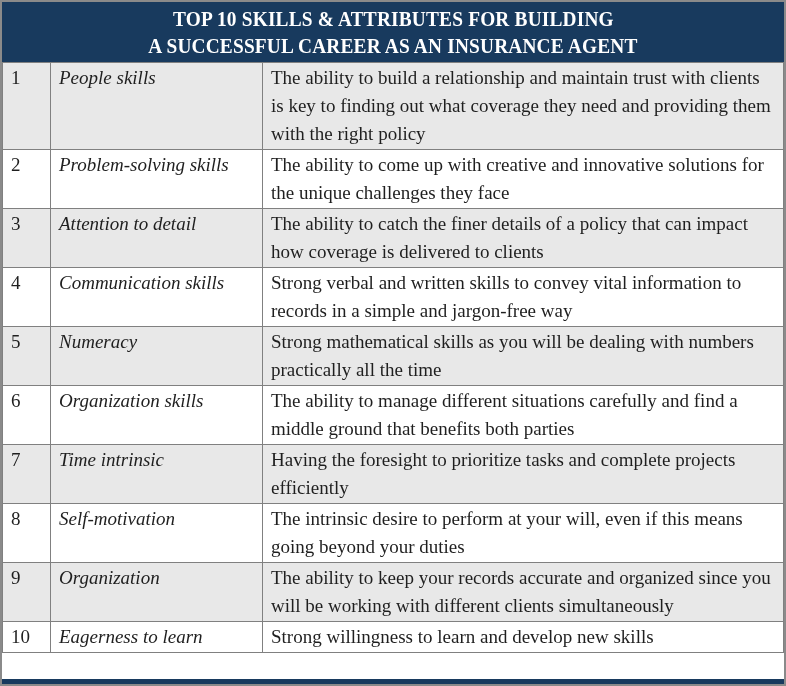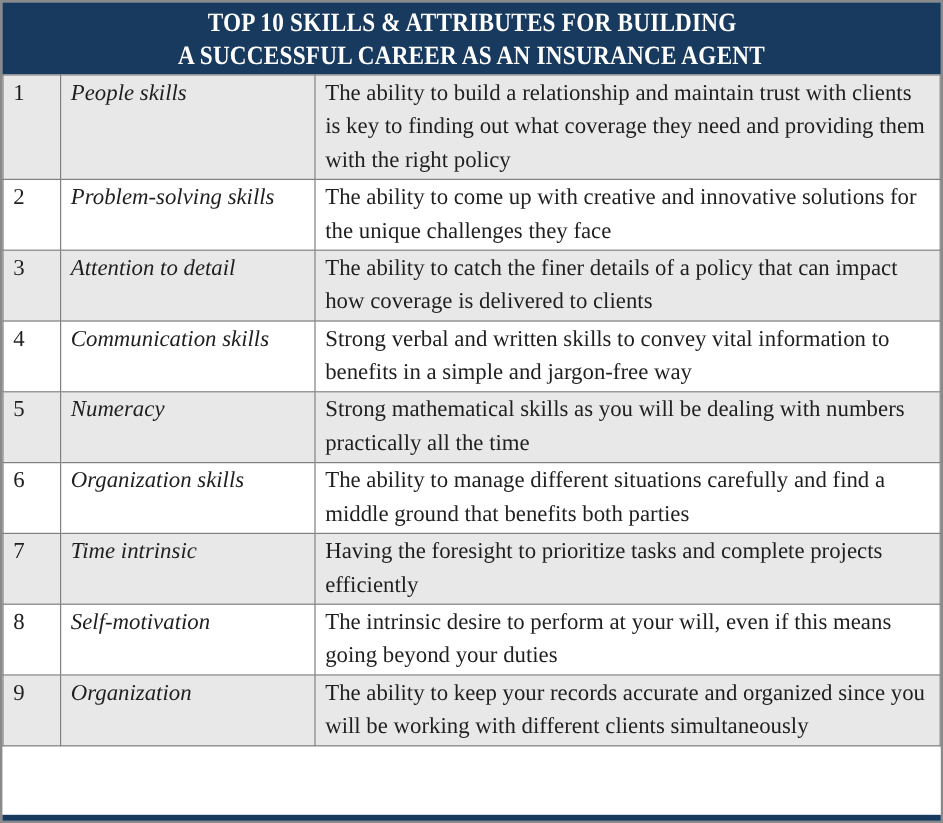--- a/index.html
+++ b/index.html
@@ -99,21 +99,21 @@
         <td class="desc-cell">The ability to come up with creative and innovative solutions for the unique challenges they face</td>
       </tr>
       <tr class="alt">
         <td class="rank-cell">3</td>
         <td class="skill-cell">Attention to detail</td>
         <td class="desc-cell">The ability to catch the finer details of a policy that can impact how coverage is delivered to clients</td>
       </tr>
       <tr>
         <td class="rank-cell">4</td>
         <td class="skill-cell">Communication skills</td>
-        <td class="desc-cell">Strong verbal and written skills to convey vital information to benefits in a simple and jargon-free way</td>
+        <td class="desc-cell">Strong verbal and written skills to convey vital information to records in a simple and jargon-free way</td>
       </tr>
       <tr class="alt">
         <td class="rank-cell">5</td>
         <td class="skill-cell">Numeracy</td>
         <td class="desc-cell">Strong mathematical skills as you will be dealing with numbers practically all the time</td>
       </tr>
       <tr>
         <td class="rank-cell">6</td>
         <td class="skill-cell">Organization skills</td>
         <td class="desc-cell">The ability to manage different situations carefully and find a middle ground that benefits both parties</td>
@@ -126,17 +126,22 @@
       <tr>
         <td class="rank-cell">8</td>
         <td class="skill-cell">Self-motivation</td>
         <td class="desc-cell">The intrinsic desire to perform at your will, even if this means going beyond your duties</td>
       </tr>
       <tr class="alt">
         <td class="rank-cell">9</td>
         <td class="skill-cell">Organization</td>
         <td class="desc-cell">The ability to keep your records accurate and organized since you will be working with different clients simultaneously</td>
       </tr>
+      <tr>
+        <td class="rank-cell">10</td>
+        <td class="skill-cell">Eagerness to learn</td>
+        <td class="desc-cell">Strong willingness to learn and develop new skills</td>
+      </tr>
     </tbody>
   </table>
 
   <div class="footer-band"></div>
 </div>
 
 </body></html>

